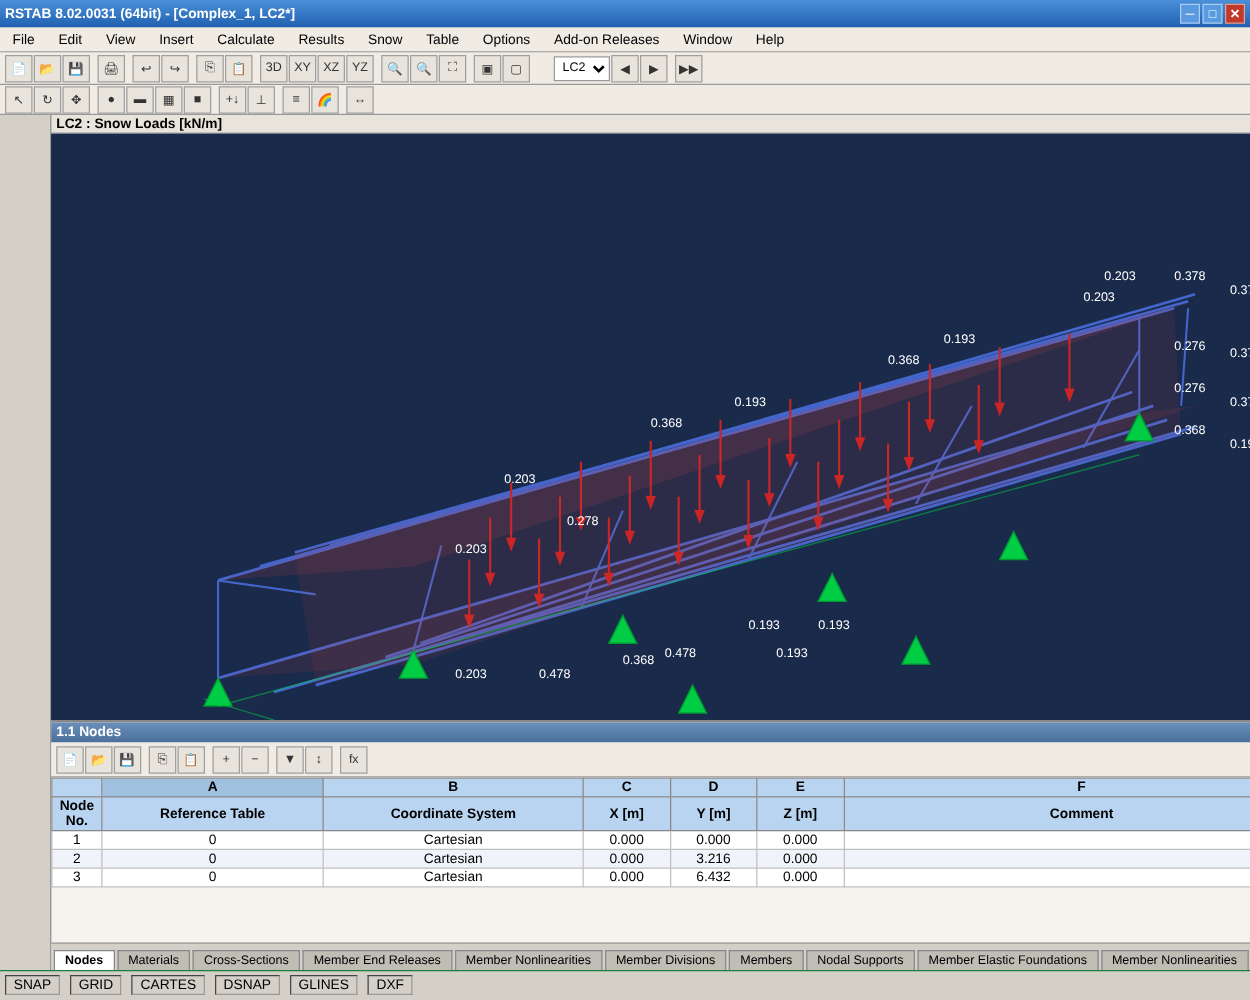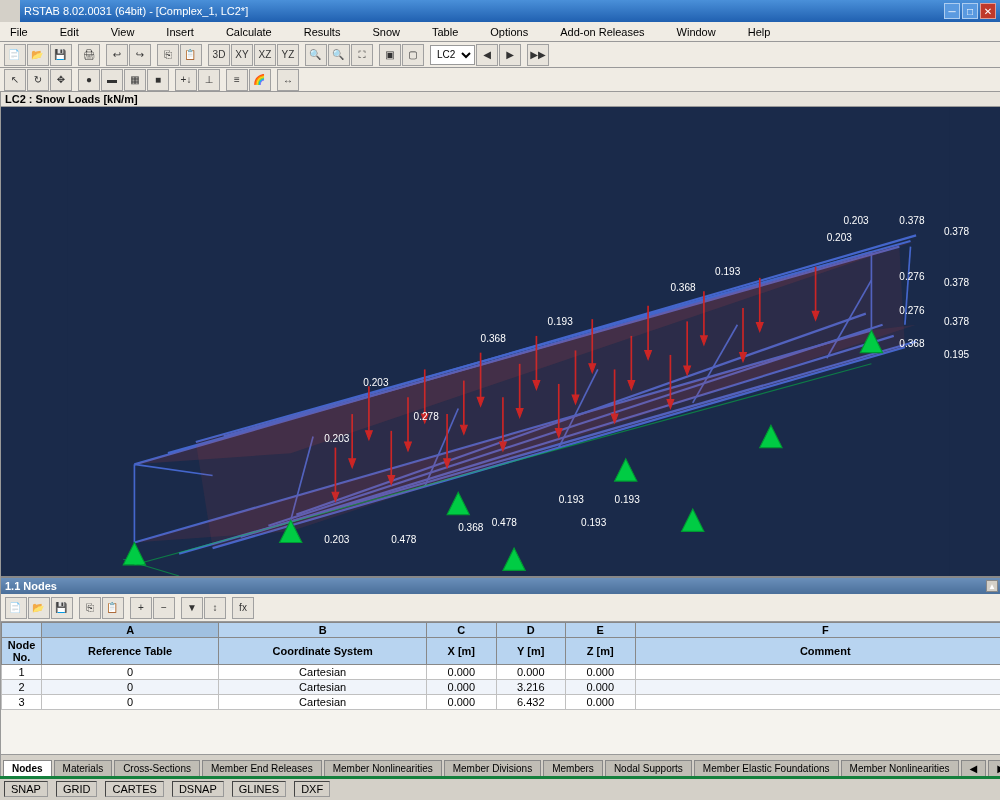--- a/index.html
+++ b/index.html
@@ -8,22 +8,21 @@
     
     #titlebar {
       background: linear-gradient(to bottom, #4a90d9, #2060b0);
       color: white;
       height: 22px;
       display: flex;
       align-items: center;
       justify-content: space-between;
       padding: 0 4px;
       font-size: 11px;
-      font-weight: normal;
-      margin-left: 20px;
+      font-weight: bold;
     }
     #titlebar-controls { display: flex; gap: 2px; }
     .title-btn {
       width: 16px; height: 16px;
       border: 1px solid rgba(255,255,255,0.5);
       background: #5a9ae0;
       color: white;
       font-size: 10px;
       display: flex; align-items: center; justify-content: center;
       cursor: pointer;
@@ -31,21 +30,21 @@
     .title-btn.close { background: #c0392b; }
 
     
     #menubar {
       background: #f0ece4;
       height: 20px;
       display: flex;
       align-items: center;
       border-bottom: 1px solid #999;
       padding: 0 4px;
-      gap: 20px;
+      gap: 7px;
     }
     .menu-item {
       padding: 2px 6px;
       font-size: 11px;
       cursor: pointer;
       color: #000;
     }
 
     
     .toolbar {
@@ -66,26 +65,28 @@
       font-size: 10px;
       color: #333;
     }
     .tb-sep { width: 4px; }
     .tb-combo {
       height: 20px;
       font-size: 10px;
       border: 1px solid #999;
       background: white;
       padding: 0 2px;
+      margin-left: 13px;
     }
 
     
     #main-layout {
       display: flex;
       height: calc(800px - 22px - 20px - 26px - 26px - 22px);
+      padding-left: 40px;
     }
 
     
     #left-panel {
       width: 210px;
       background: #f5f3ee;
       border-right: 1px solid #999;
       display: flex;
       flex-direction: column;
       overflow: hidden;
@@ -126,21 +127,21 @@
       flex: 1;
       background: #1a2a4a;
       position: relative;
       overflow: hidden;
     }
 
     
     #statusbar {
       height: 22px;
       background: #d4d0c8;
-      border-top: 3px solid #15803d;
+      border-top: 1px solid #15803d;
       display: flex;
       align-items: center;
       padding: 0 4px;
       gap: 8px;
       font-size: 11px;
     }
     .status-item {
       padding: 1px 6px;
       border: 1px inset #999;
       background: #d4d0c8;

